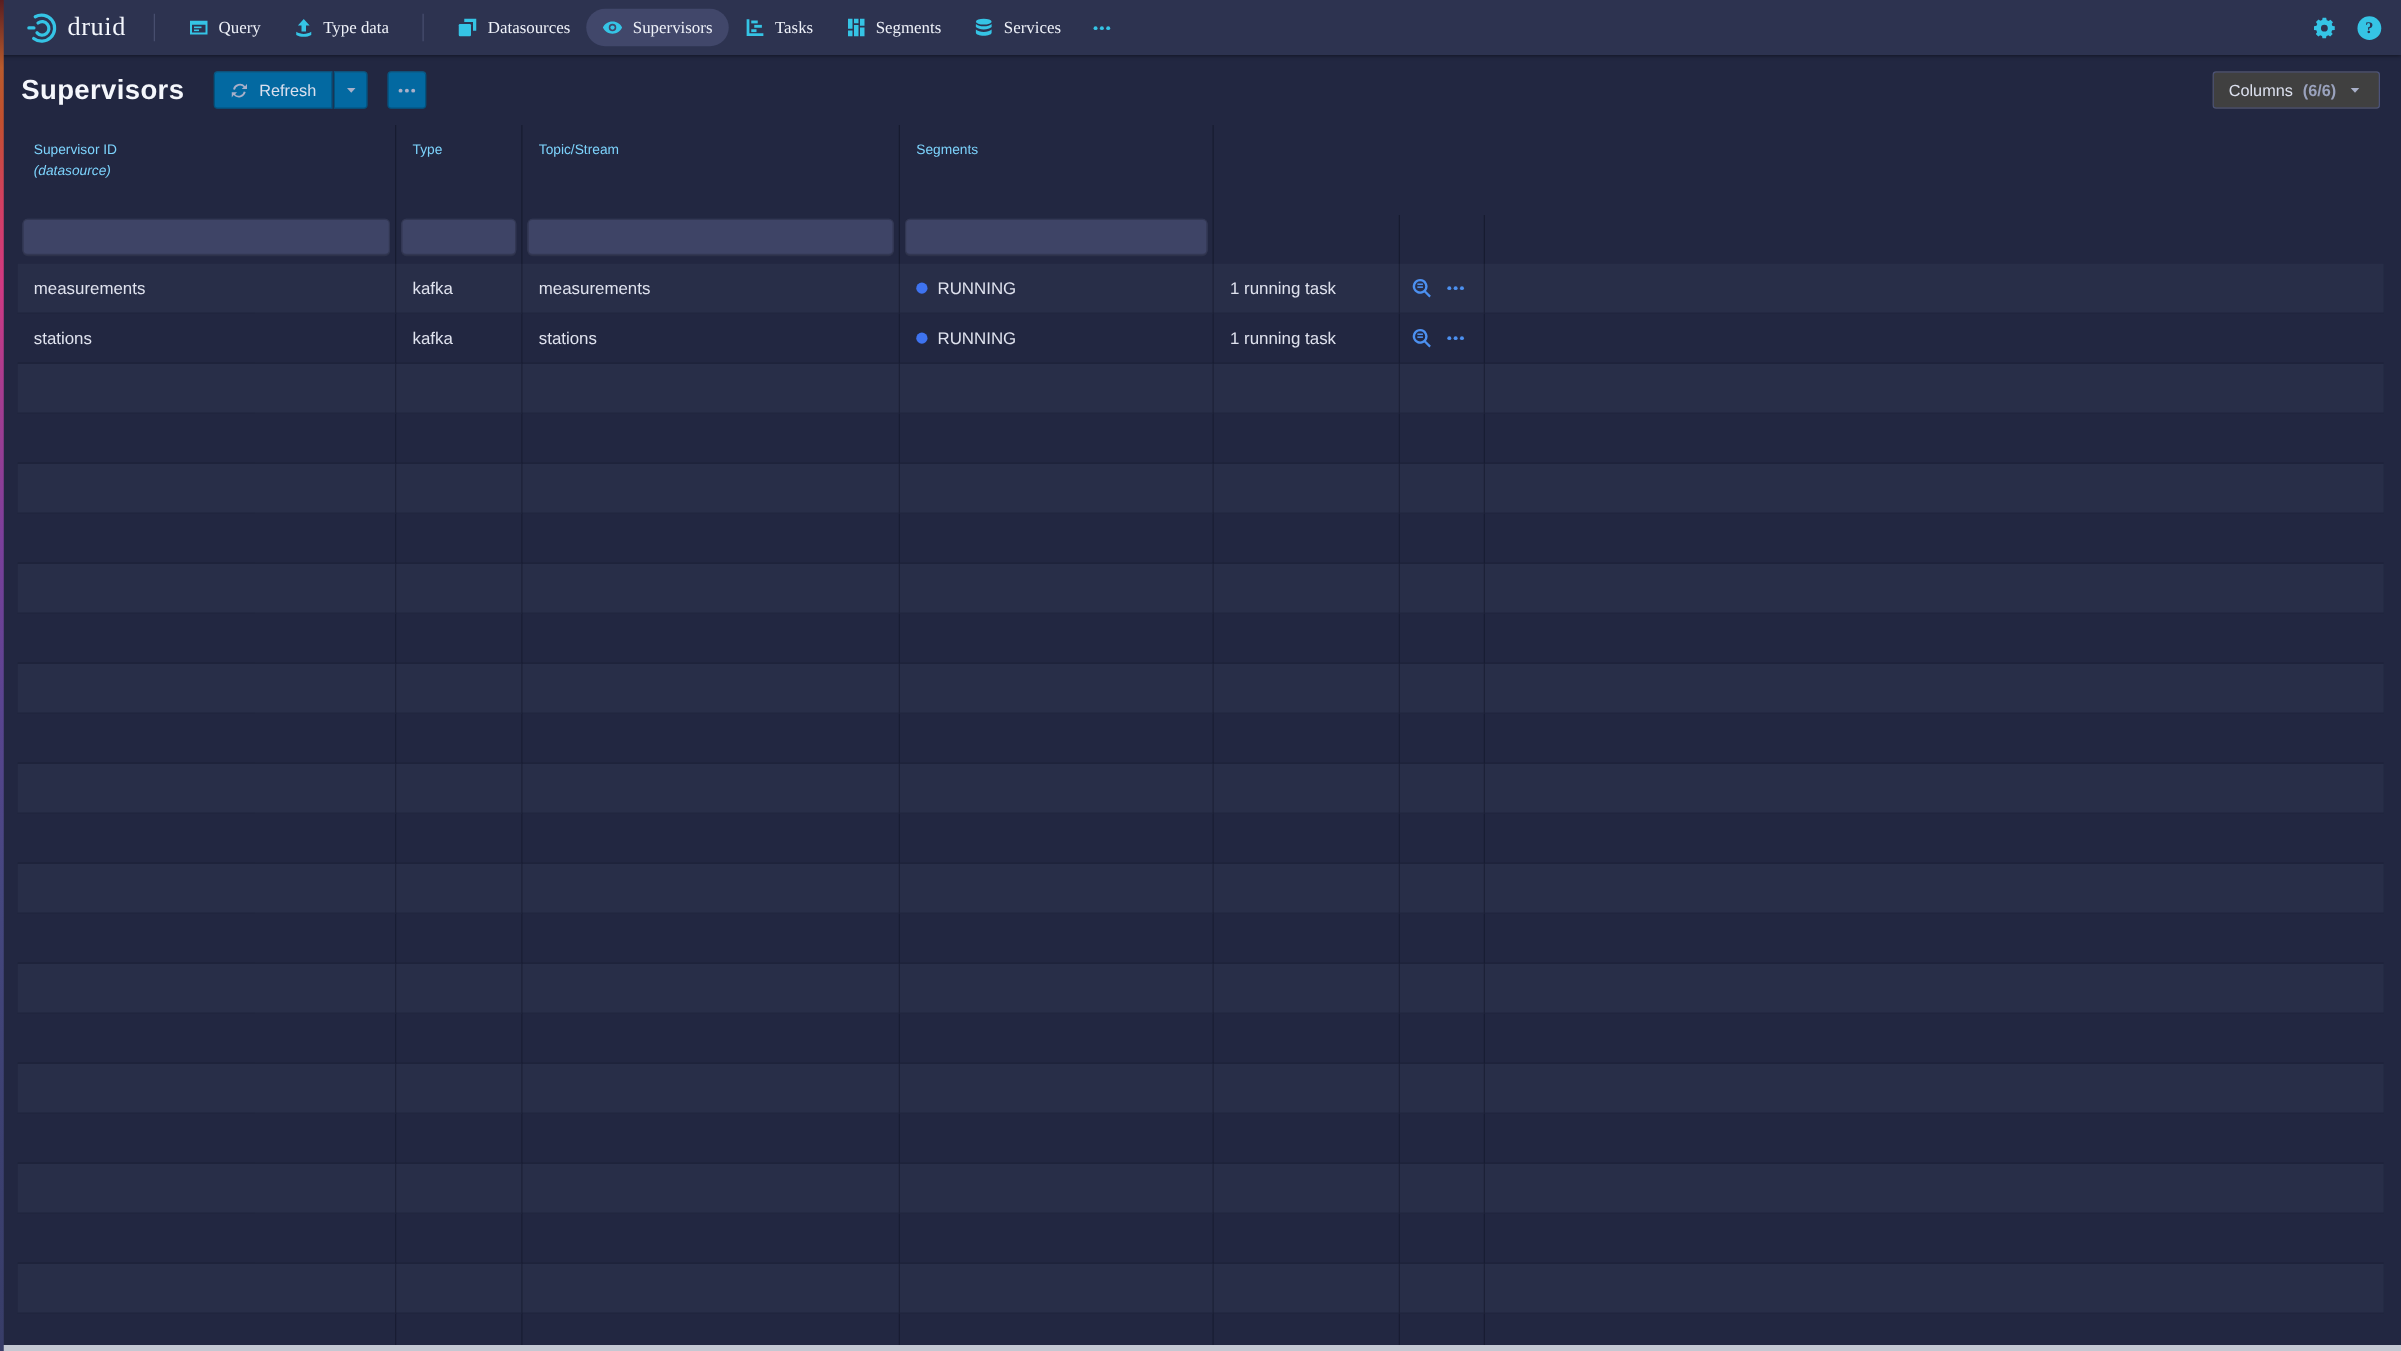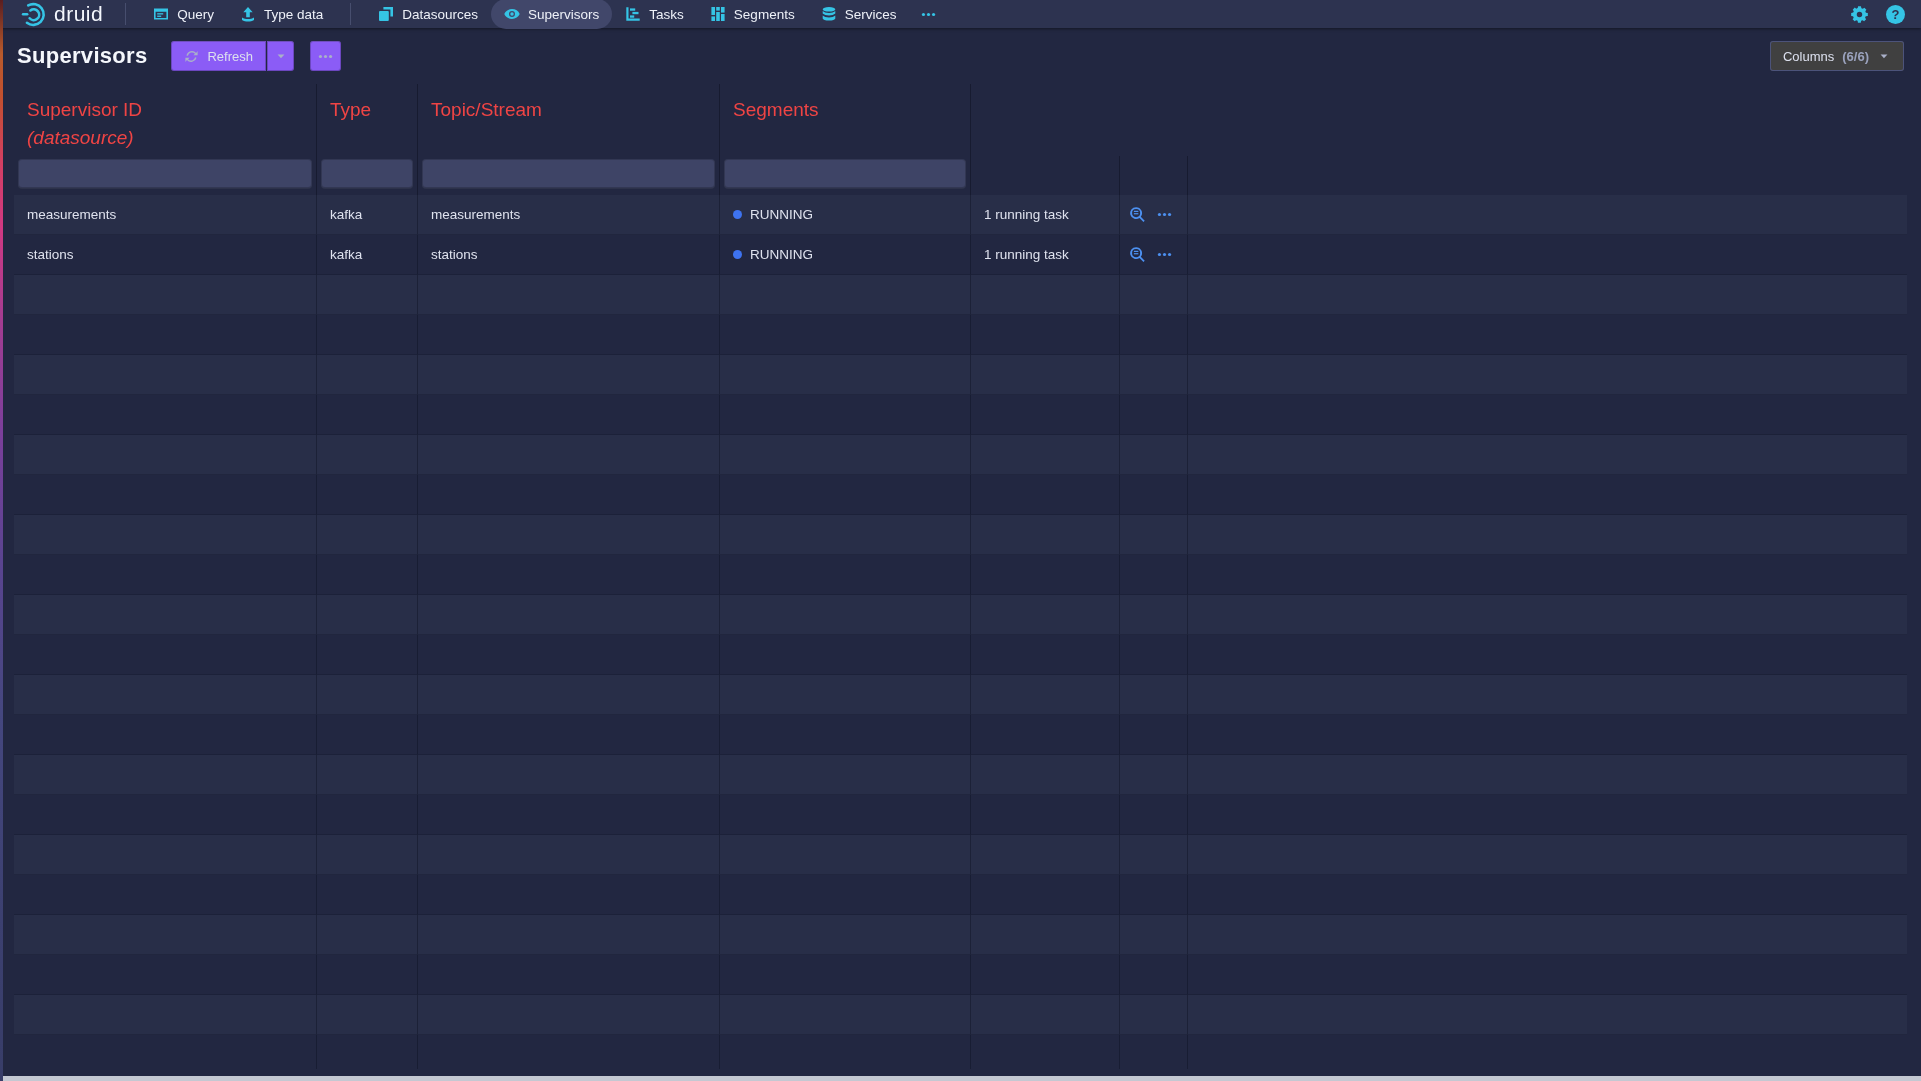--- a/index.html
+++ b/index.html
@@ -15,23 +15,23 @@
   .edge-stripe {
     position:absolute; left:0; top:0; bottom:0; width:3px; z-index:60;
     background: linear-gradient(180deg,#5a1e20 0%,#b85a2c 5%,#c2502f 9%,#d23f62 15%,
       #d03982 21%,#a63c90 29%,#7b3f9b 40%,#5a4490 52%,#45477f 66%,#3c4070 85%,#383d68 100%);
   }
   
   .bottom-bar { position:absolute; left:0; right:0; bottom:0; height:5px; background:#c4c8d2; z-index:55; }
 
   
   .navbar {
-    height:28px; background: var(--navbar-bg,#2d3350);
+    height:44px; background: var(--navbar-bg,#2d3350);
     display:flex; align-items:center; padding:0 16px 0 12px;
-    box-shadow:0 1px 3px rgba(0,0,0,.45); position:relative; z-index:10;
+    box-shadow:0 1px 3px rgba(0,0,0,.45); position:relative; z-index:10;font-family:Liberation Serif, serif;
   }
   .logo { display:flex; align-items:center; gap:7px; padding:0 8px; cursor:pointer; }
   .logo svg { display:block; }
   .logo-text { color:#f4f7fd; font-size:21px; font-weight:400; letter-spacing:.5px; line-height:1; margin-top:-2px; }
   .nav-sep { width:1px; height:22px; background:#474e6e; margin:0 14px; }
   .nav-item {
     display:flex; align-items:center; gap:8px; color:#eef1f8; font-size:13.5px;
     padding:0 13px; height:30px; border-radius:16px; cursor:pointer; white-space:nowrap;
   }
   .nav-item.active { background:#41476a; }
@@ -43,38 +43,38 @@
   .help-circle {
     width:19px; height:19px; border-radius:50%; background:var(--accent-cyan,#35c4e5);
     color:#2d3350; font-size:13px; font-weight:700; display:flex; align-items:center; justify-content:center;
     cursor:pointer;
   }
 
   
   .view-header { height:56px; display:flex; align-items:center; padding:0 17px; }
   .page-title { font-size:22px; font-weight:700; color:#f5f7fc; letter-spacing:.3px; margin-right:24px; }
   .btn {
-    background:#8b5cf6; border:none; color:#dce0ee; font-size:13px; height:30px;
+    background:#0369a1; border:none; color:#dce0ee; font-size:13px; height:30px;
     display:inline-flex; align-items:center; gap:8px; padding:0 13px; border-radius:3px; cursor:pointer;
     box-shadow: inset 0 0 0 1px rgba(0,0,0,.22), inset 0 1px 0 rgba(255,255,255,.06);
     font-family:inherit;
   }
   .btn .btn-icon { display:flex; color:#a9b0c9; }
   .split-left { border-top-right-radius:0; border-bottom-right-radius:0; }
   .split-right { border-top-left-radius:0; border-bottom-left-radius:0; width:27px; padding:0; justify-content:center; margin-left:1px; }
   .more-btn { width:31px; padding:0; justify-content:center; margin-left:16px; }
   .columns-btn { margin-left:auto; background:#404040; box-shadow: inset 0 0 0 1px #4c537a; }
   .dim { color:#9aa2bd;font-weight:bold; }
   .caret { color:#a9b0c9; display:flex; }
 
   
   .table { margin:0 14px; position:relative; overflow:hidden; height:985px; }
   .grid { display:grid; grid-template-columns:303px 101px 302px 251px 149px 68px 1fr; }
   .th {
-    padding:13px 13px 0; font-size:19px; color:#ef4444; line-height:1.35;
+    padding:13px 13px 0; font-size:11px; color:#7dd3fc; line-height:1.35;
     border-right:1px solid rgba(12,16,32,.5); cursor:pointer;
   }
   .th.filler { border-right:none; cursor:default; }
   .thead { height:72px; }
   .th .sub { font-style:italic; display:block; margin-top:2px; }
   .tfilter { height:39px; }
   .tf { padding:3px 4px 6px; border-right:1px solid rgba(12,16,32,.5); }
   .tf.filler { border-right:none; }
   .filter-input {
     width:100%; height:29px; background:#3e4466; border:none; border-radius:4px;

